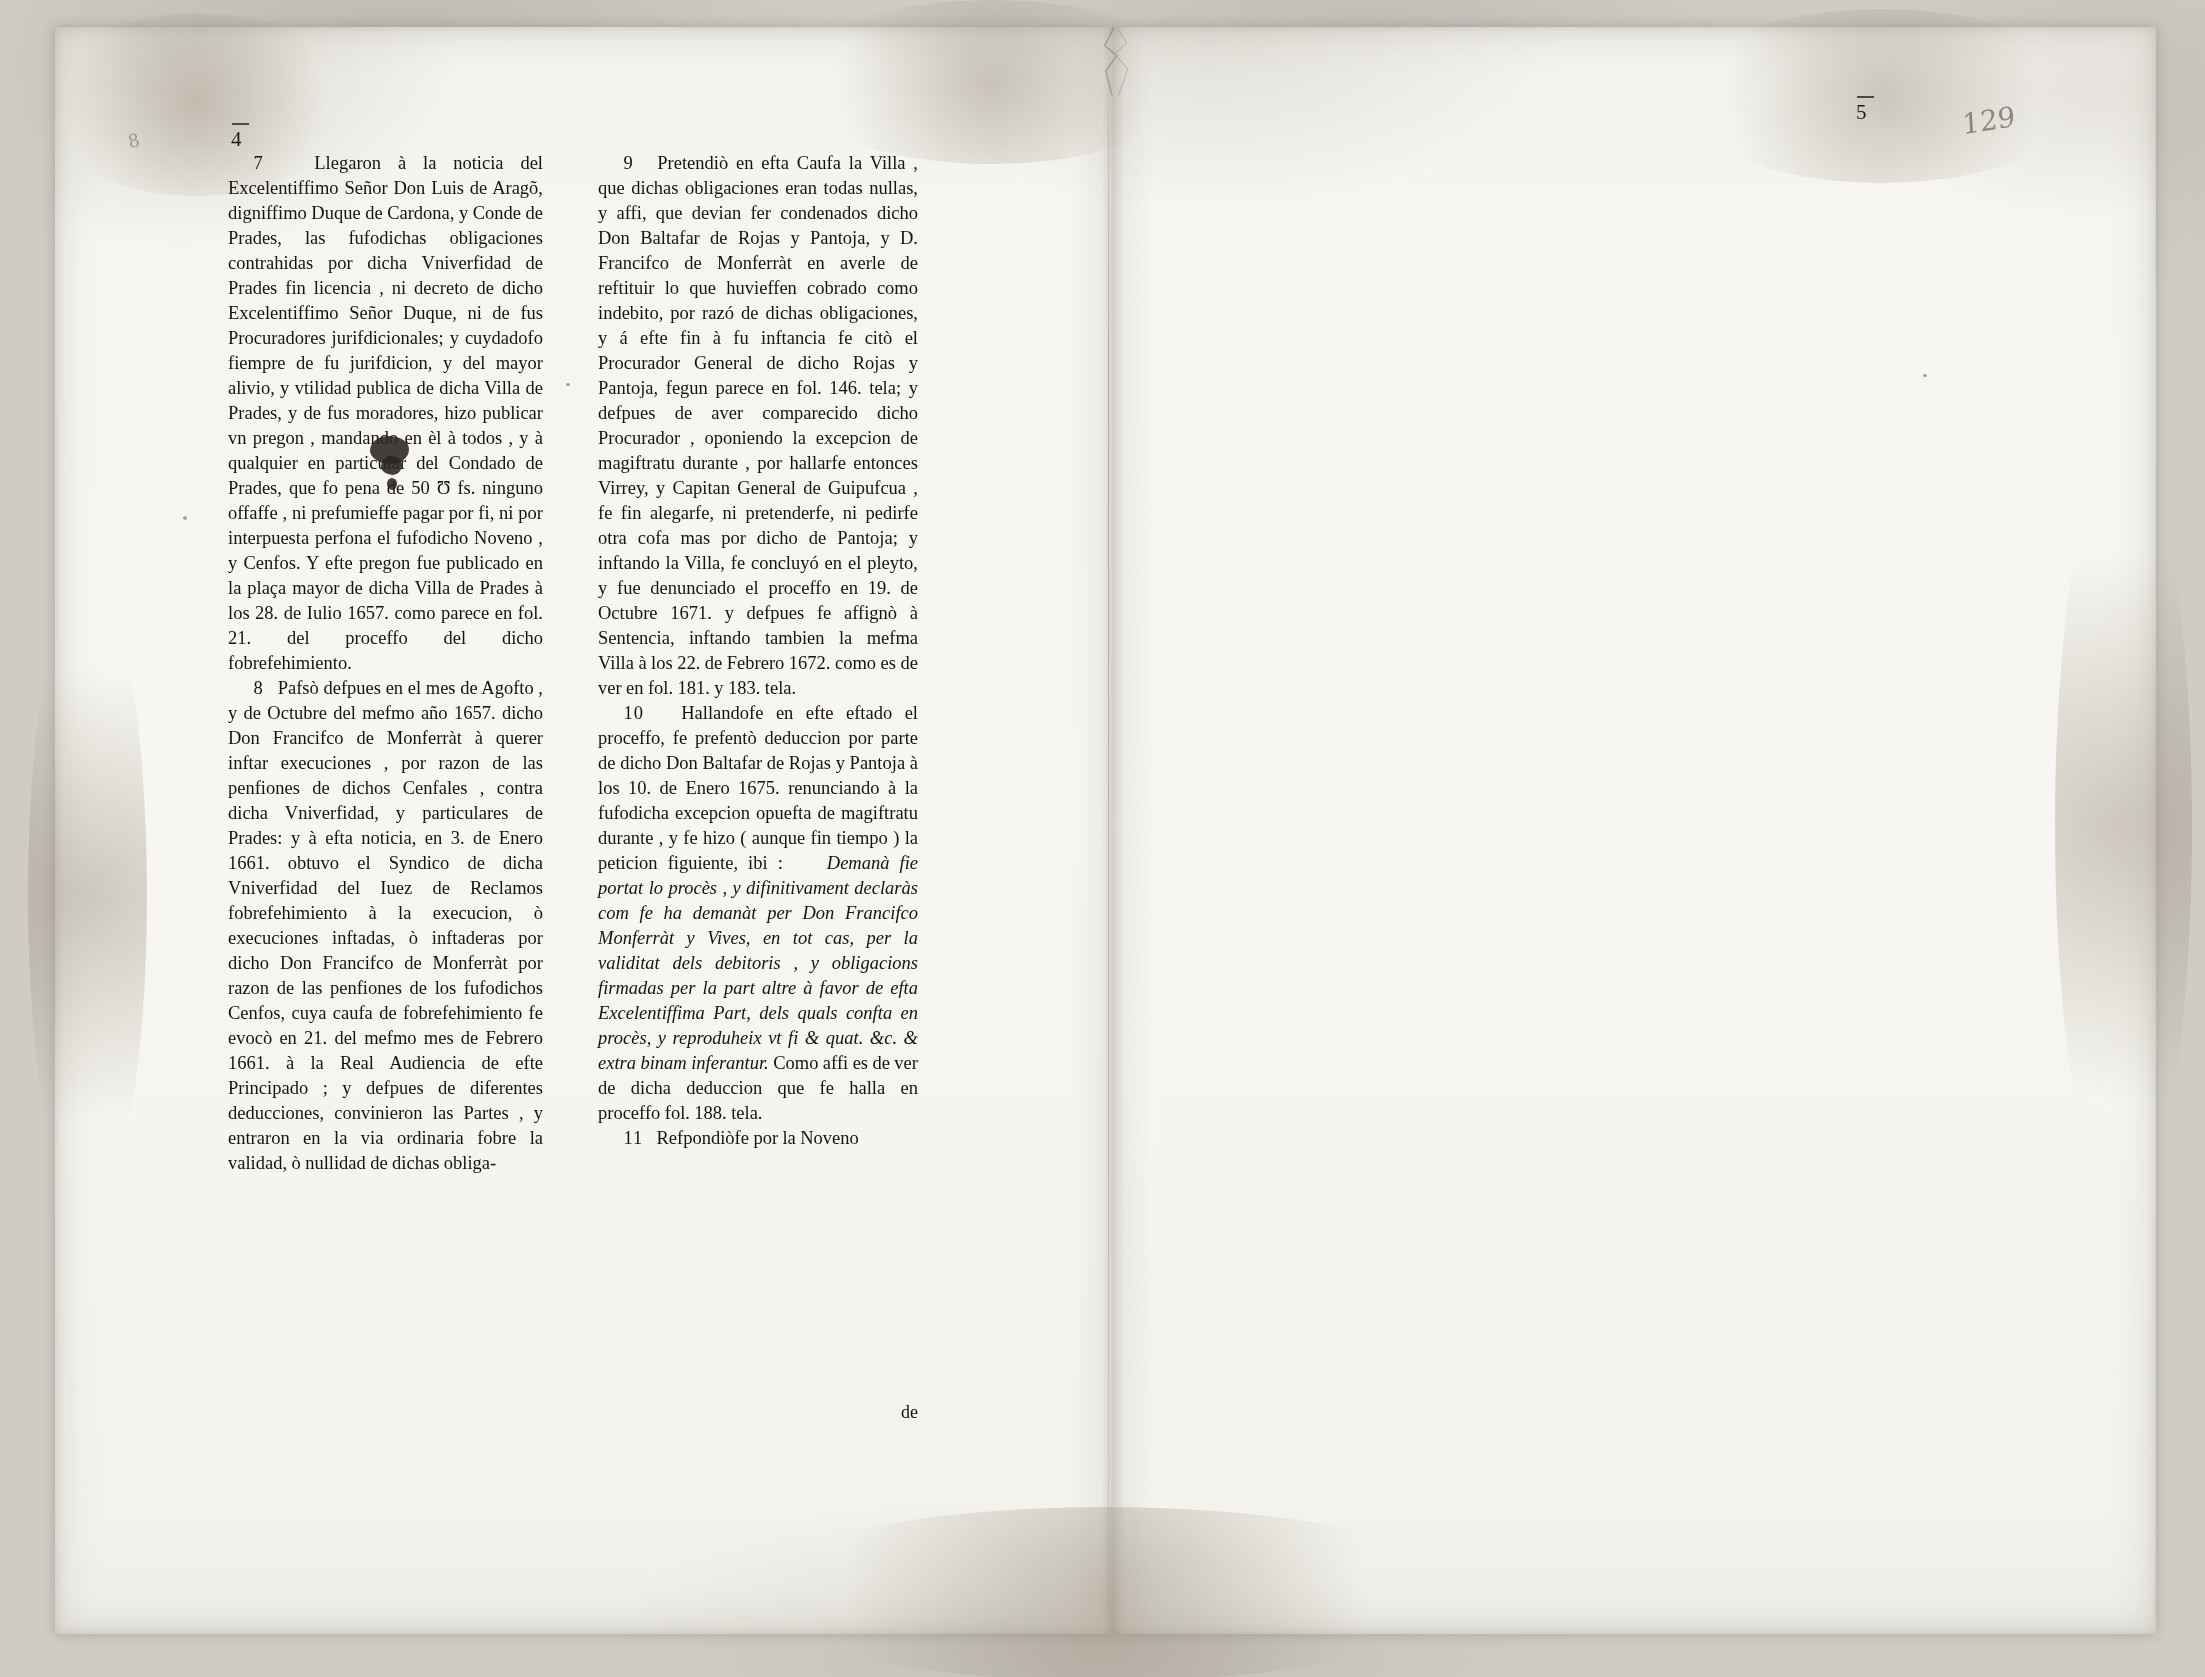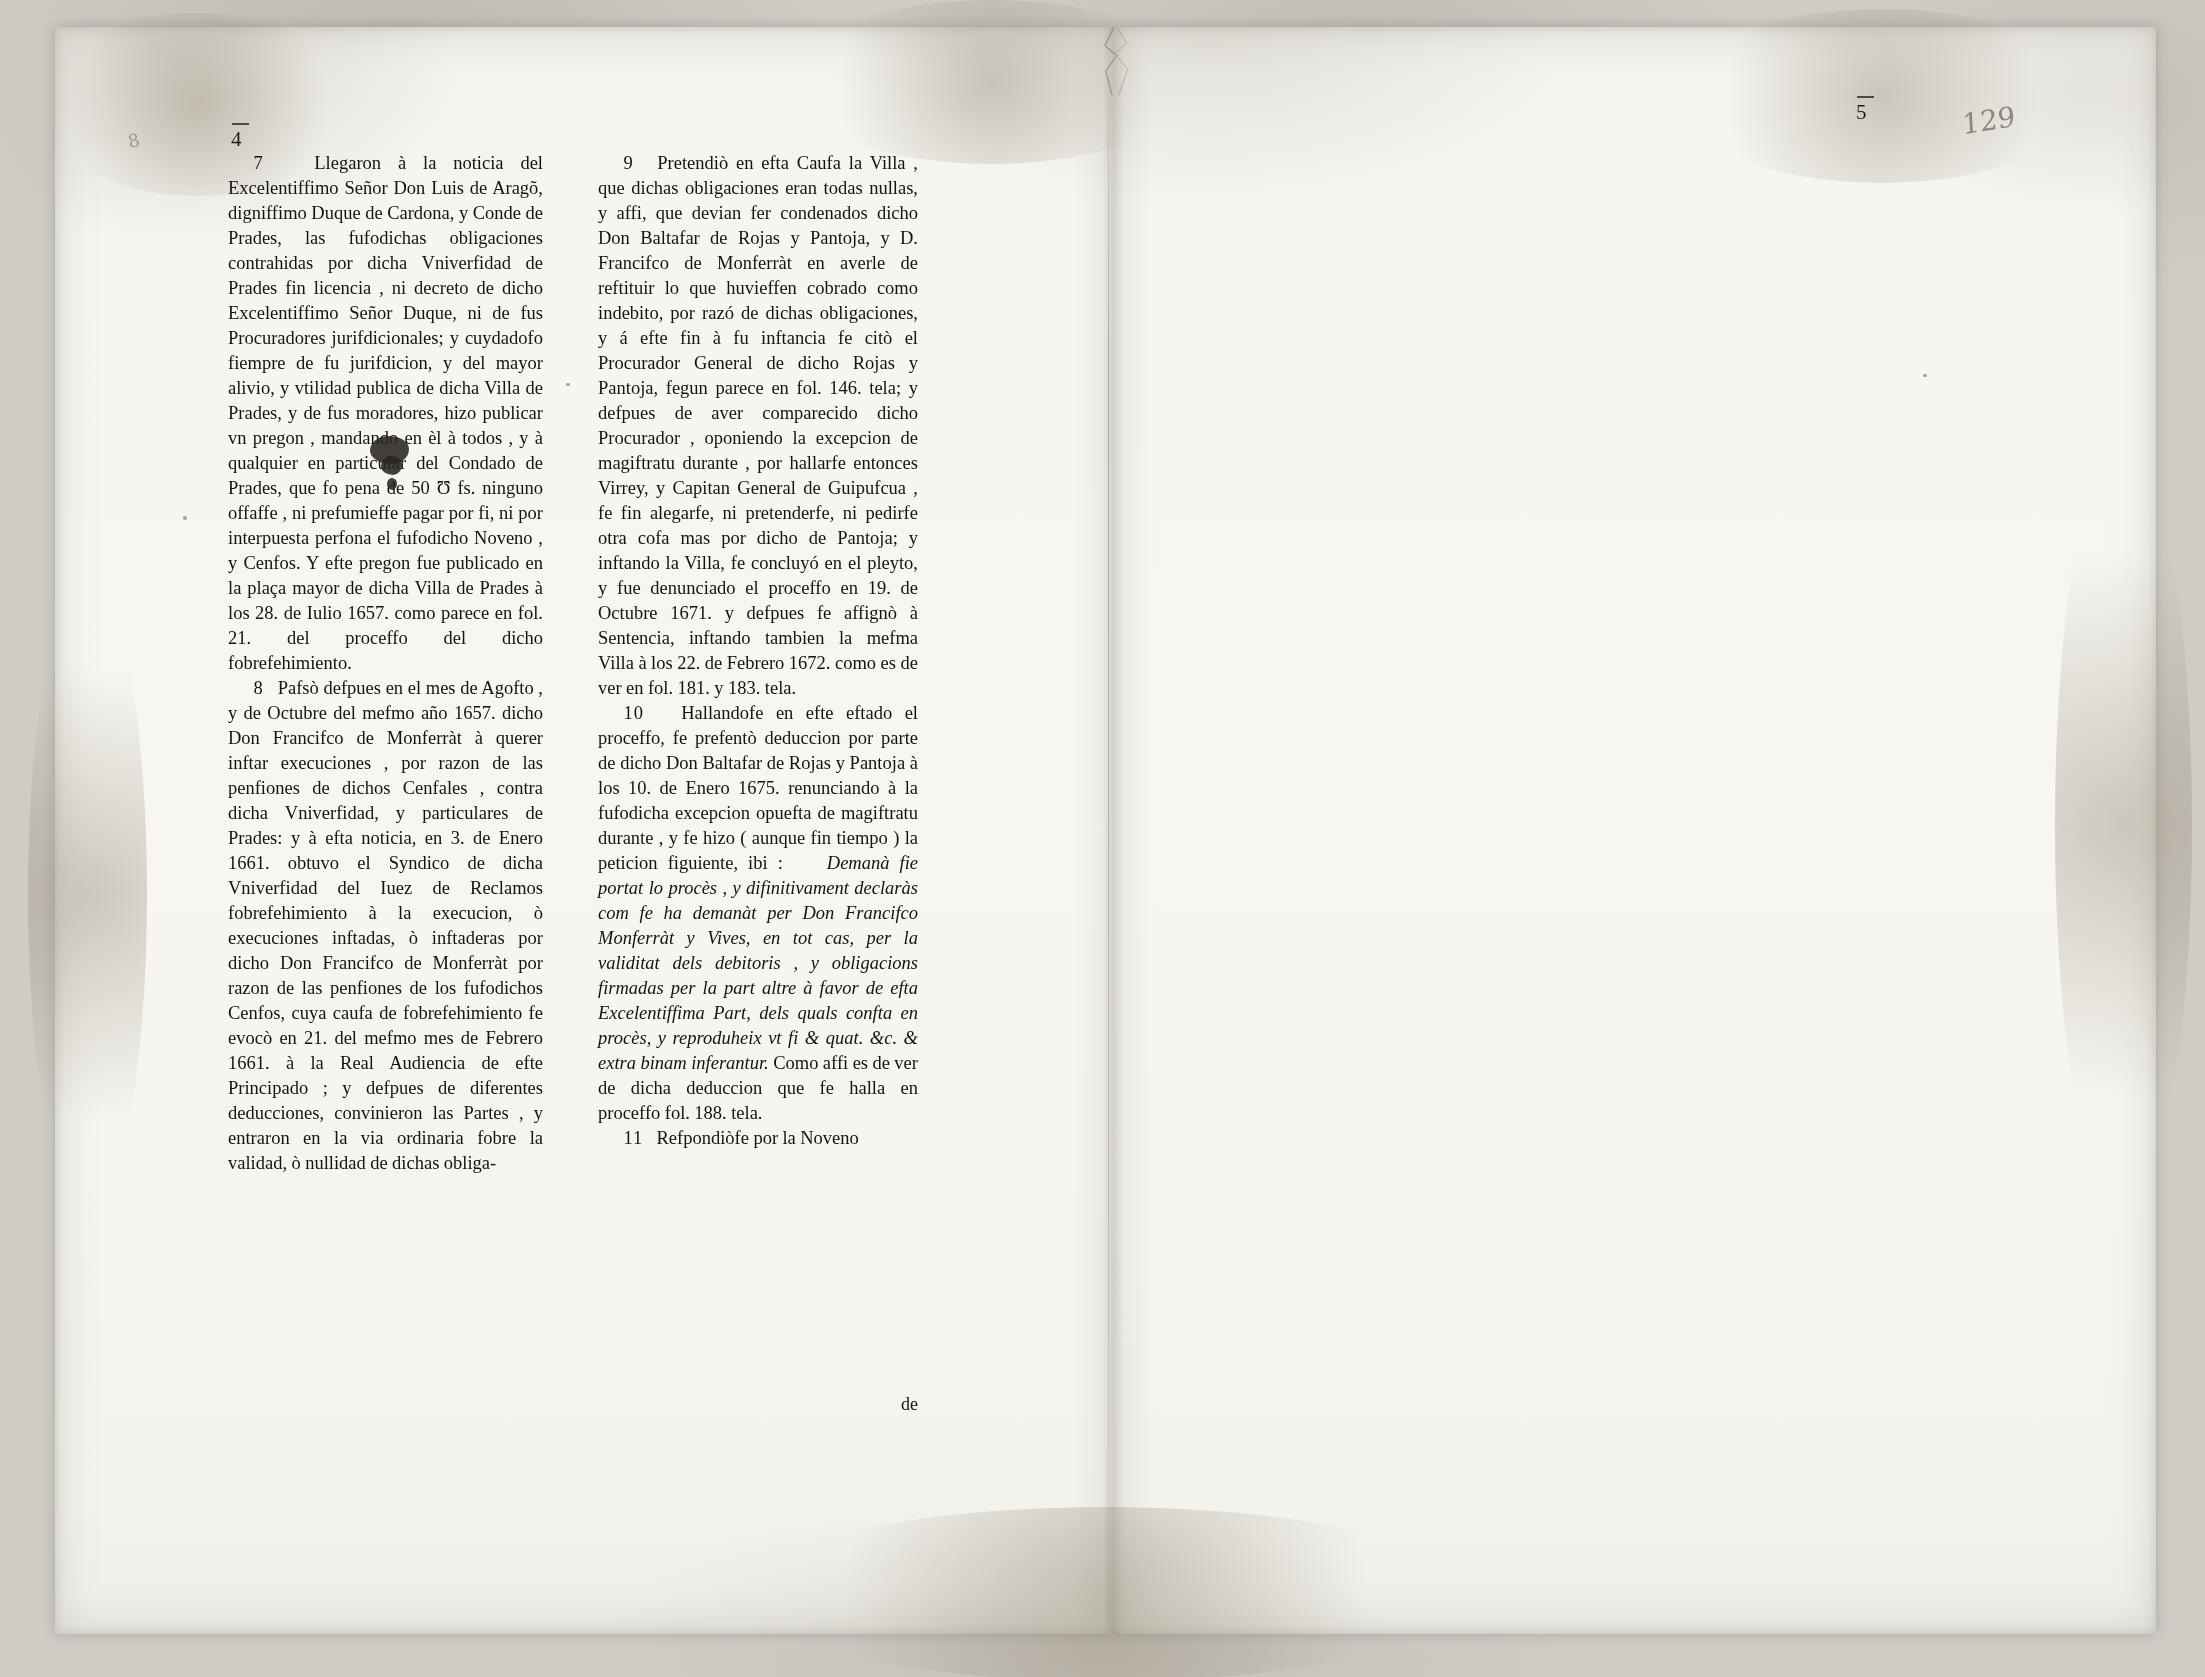--- a/index.html
+++ b/index.html
@@ -94,21 +94,21 @@
   #c1{left:173px;  top:124px; width:315px;}
   #c2{left:543px; top:124px; width:320px;}
 
   .col p{margin:0;text-indent:0;}
   .col p.ind{text-indent:25.6px;}
   .num{letter-spacing:0.9px;}
   .it{font-style:italic;margin-left:44px;}
 
   
   .footline{
-    position:absolute;width:320px;font-size:18px;line-height:25px;color:#16130f;
+    position:absolute;width:320px;font-size:18px;line-height:25px;color:#16130f;margin-top:8px;
   }
   #catch-left{left:543px;top:1365px;text-align:right;}
 
   
   .blot{position:absolute;border-radius:48% 52% 44% 56%/52% 46% 54% 48%;
         background:#2a2622;opacity:.88;pointer-events:none;}
   .fox{position:absolute;border-radius:50%;pointer-events:none;
        background:radial-gradient(circle, rgba(148,136,118,0.42), rgba(148,136,118,0) 70%);}
   .pencil{position:absolute;color:#7d786f;font-size:18px;pointer-events:none;opacity:.65;
           font-family:"DejaVu Serif",serif;transform:rotate(-12deg);}

